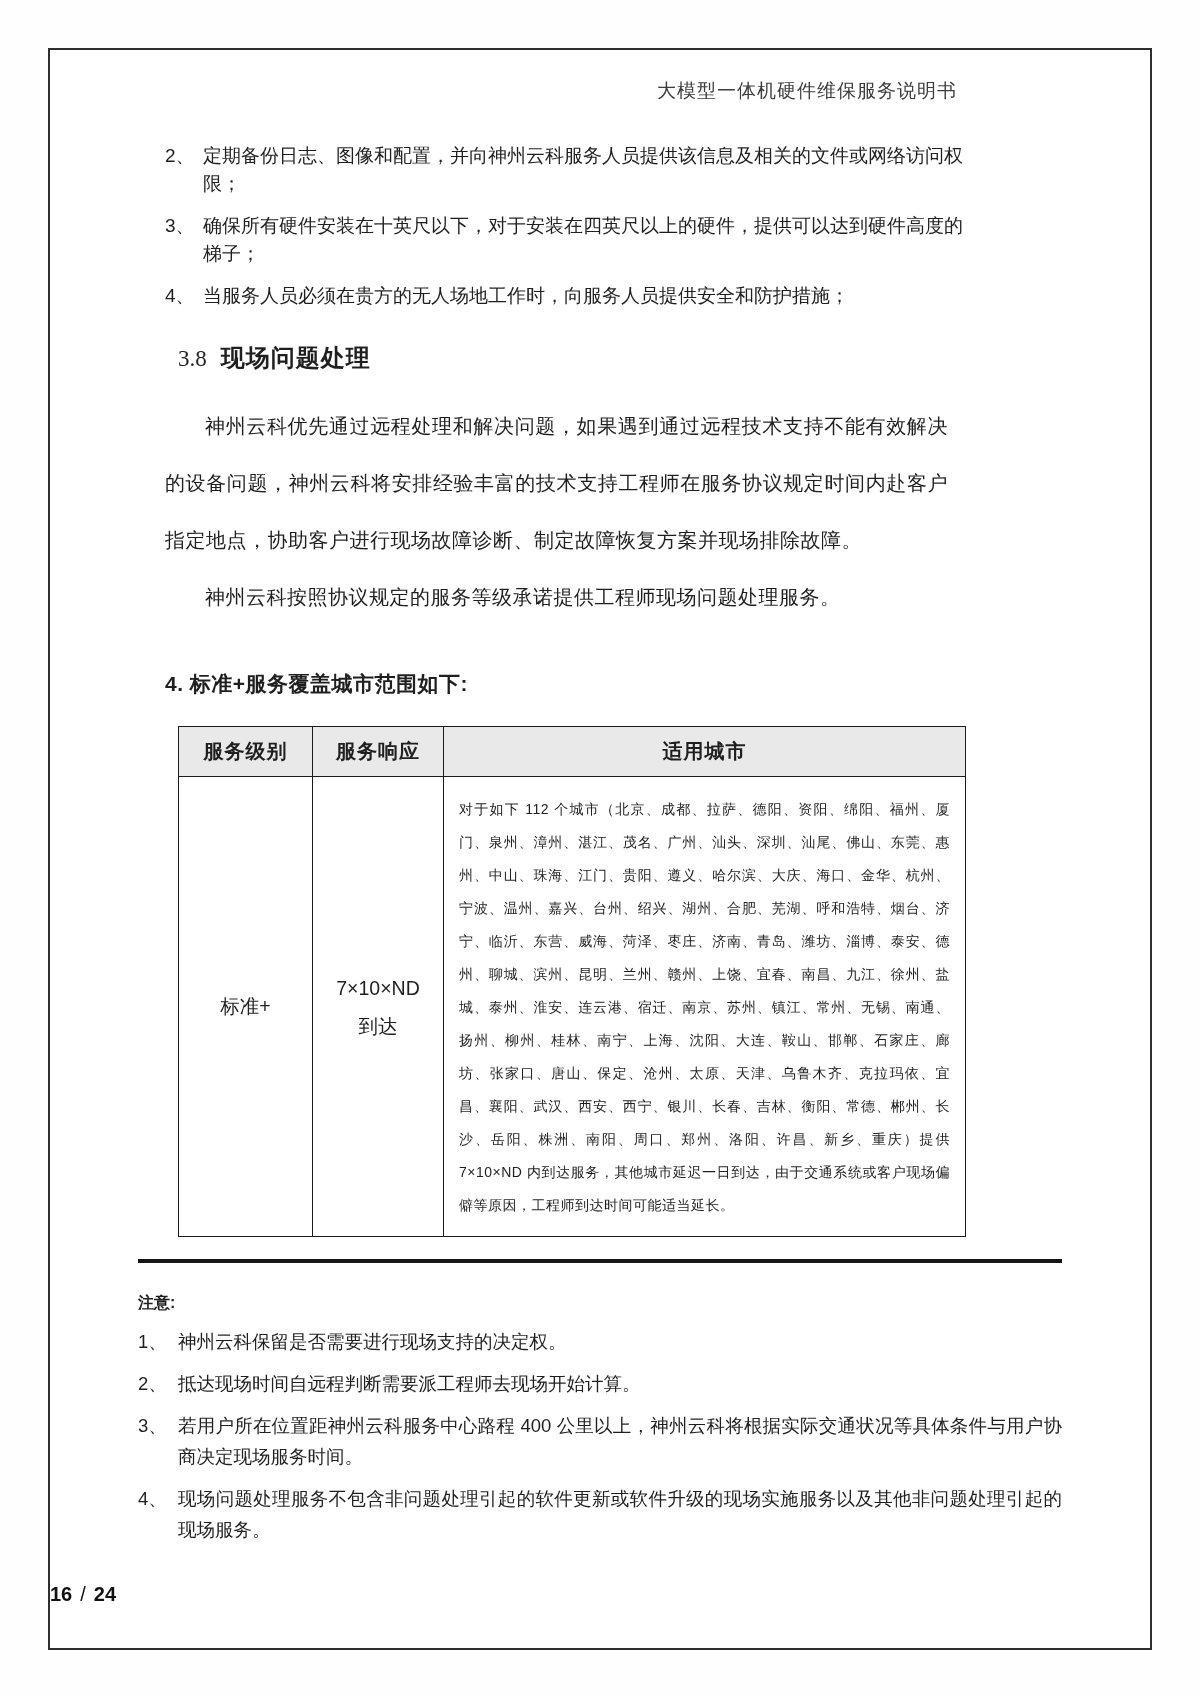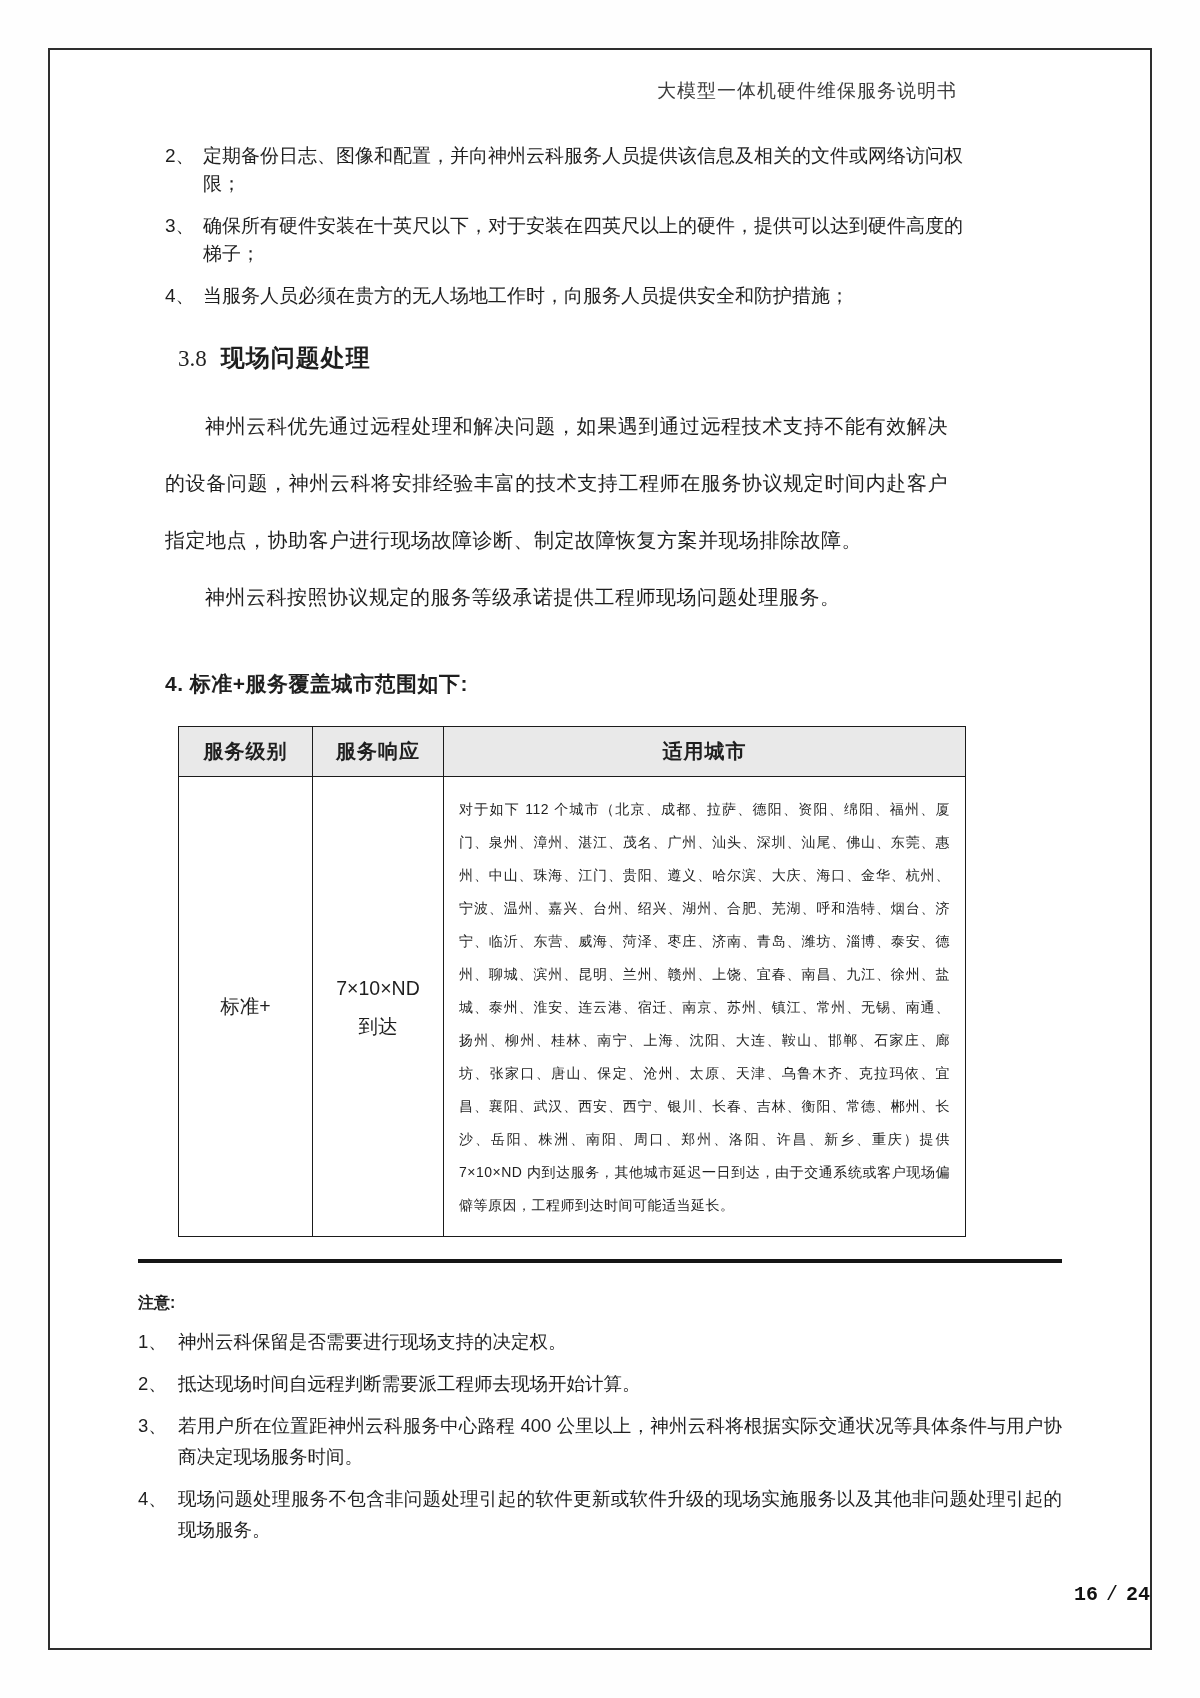--- a/index.html
+++ b/index.html
@@ -110,22 +110,22 @@
     line-height:28px;
   }
   .notes{margin-top:9px;}
   .note-item{display:flex;font-size:18.5px;line-height:31px;margin-bottom:11px;}
   .note-num{width:40px;flex-shrink:0;}
   .note-text{flex:1;text-align:justify;}
 
   .page-footer{
     position:absolute;
     left:0;right:0;bottom:42px;
-    text-align:right;
-    font-family:Liberation Mono, monospace;
+    text-align:left;
+    font-family:Liberation Sans, sans-serif;
     font-size:20px;
     color:#111;
     margin-top:17px;
   }
   .page-footer .pg{font-weight:bold;}
   .page-footer .sep{margin:0 8px;font-weight:normal;}
 </style>
 </head>
 <body>
 

